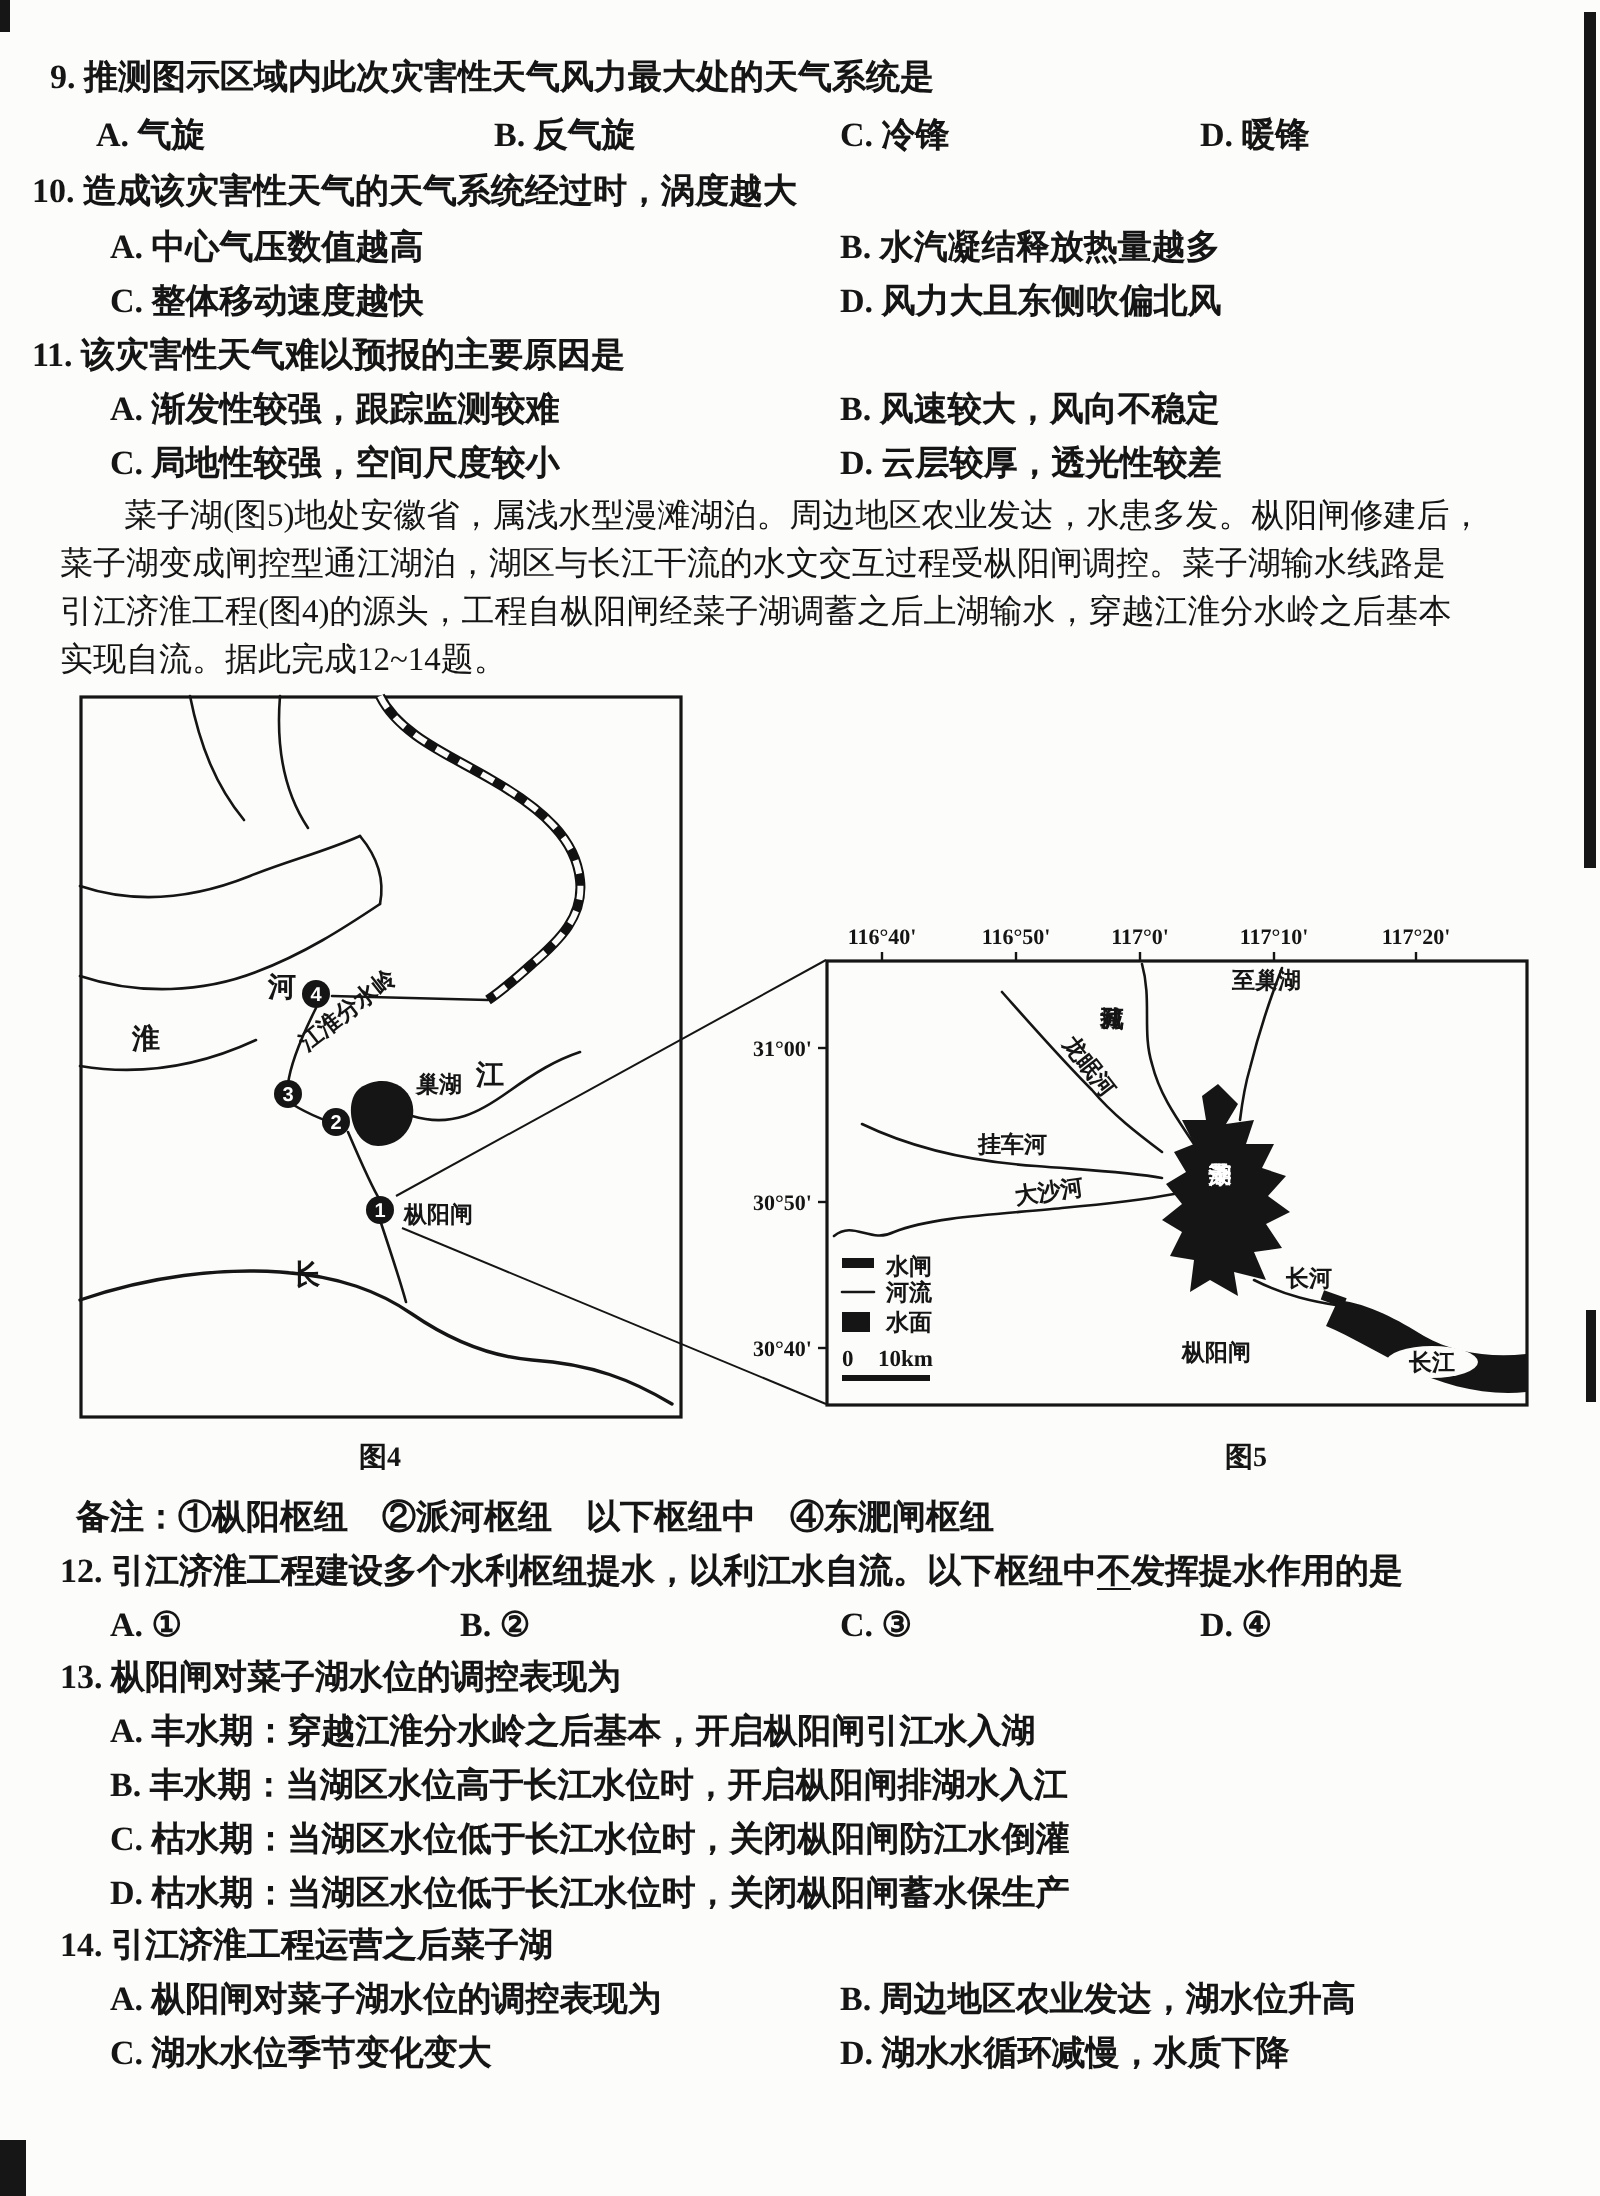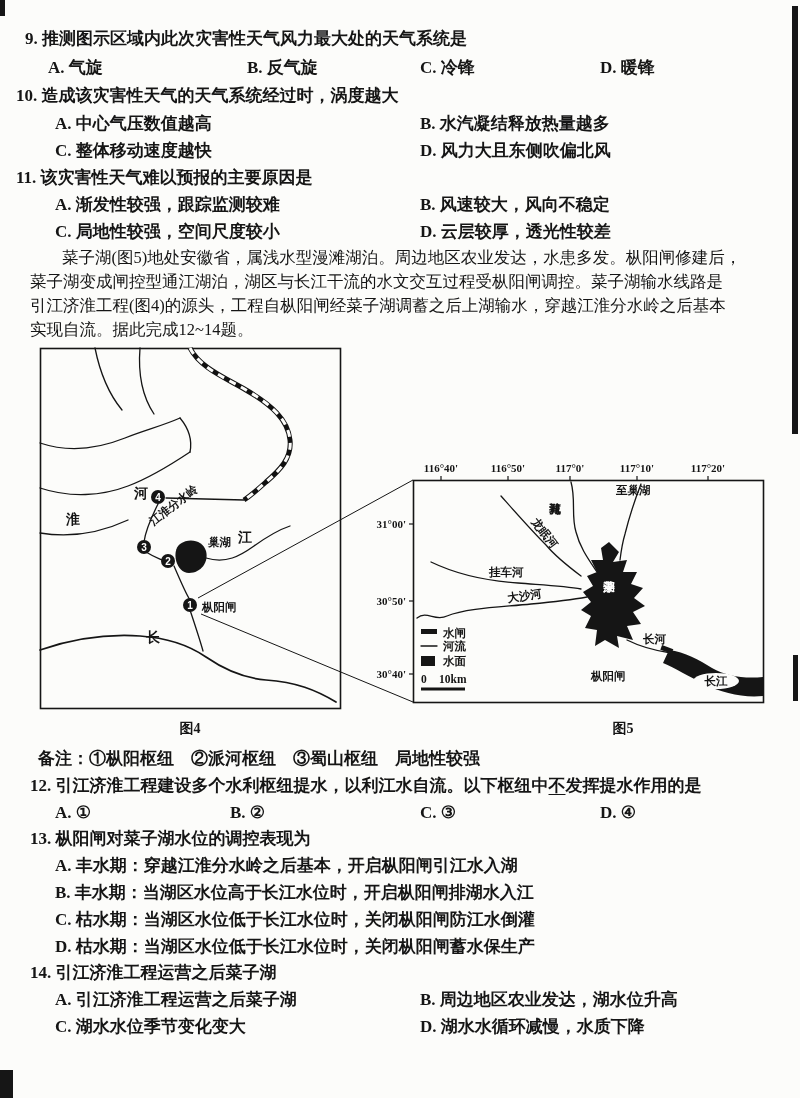--- a/index.html
+++ b/index.html
@@ -172,36 +172,36 @@
         <rect class="lake" x="8" y="176" width="14" height="10"></rect>
         <text class="mlabel" x="30" y="185">水面</text>
         <text class="mlabel" x="8" y="203">0</text>
         <text class="mlabel" x="26" y="203">10km</text>
         <line class="scalebar" x1="8" y1="209" x2="52" y2="209"></line>
       </g>
     </g>
     <text class="caption" x="588" y="395" text-anchor="middle">图5</text>
   </svg>
 
-  <div class="line opt" style="left:38px;top:748px;">备注：①枞阳枢纽　②派河枢纽　③蜀山枢纽　局地性较强</div>
+  <div class="line opt" style="left:38px;top:748px;">备注：①枞阳枢纽　②派河枢纽　以下枢纽中　④东淝闸枢纽</div>
 
   <div class="line stem" style="left:30px;top:775px;"><span>12. 引江济淮工程建设多个水利枢纽提水，以利江水自流。以下枢纽中</span><span class="emph">不</span><span>发挥提水作用的是</span></div>
   <div class="line opt" style="left:55px;top:802px;">A. ①</div>
   <div class="line opt" style="left:230px;top:802px;">B. ②</div>
   <div class="line opt" style="left:420px;top:802px;">C. ③</div>
   <div class="line opt" style="left:600px;top:802px;">D. ④</div>
 
   <div class="line stem" style="left:30px;top:828px;">13. 枞阳闸对菜子湖水位的调控表现为</div>
   <div class="line opt" style="left:55px;top:855px;">A. 丰水期：穿越江淮分水岭之后基本，开启枞阳闸引江水入湖</div>
   <div class="line opt" style="left:55px;top:882px;">B. 丰水期：当湖区水位高于长江水位时，开启枞阳闸排湖水入江</div>
   <div class="line opt" style="left:55px;top:909px;">C. 枯水期：当湖区水位低于长江水位时，关闭枞阳闸防江水倒灌</div>
   <div class="line opt" style="left:55px;top:936px;">D. 枯水期：当湖区水位低于长江水位时，关闭枞阳闸蓄水保生产</div>
 
   <div class="line stem" style="left:30px;top:962px;">14. 引江济淮工程运营之后菜子湖</div>
-  <div class="line opt" style="left:55px;top:989px;">A. 引江济淮工程运营之后菜子湖</div>
+  <div class="line opt" style="left:55px;top:989px;">A. 枞阳闸对菜子湖水位的调控表现为</div>
   <div class="line opt" style="left:420px;top:989px;">B. 周边地区农业发达，湖水位升高</div>
   <div class="line opt" style="left:55px;top:1016px;">C. 湖水水位季节变化变大</div>
   <div class="line opt" style="left:420px;top:1016px;">D. 湖水水循环减慢，水质下降</div>
 
   <div class="footer" style="top:1099px;">地理试题　第3页(共6页)</div>
 
   <div class="artifact" style="left:792px;top:6px;width:6px;height:428px;"></div>
   <div class="artifact" style="left:793px;top:655px;width:5px;height:46px;"></div>
   <div class="artifact" style="left:0px;top:1070px;width:13px;height:28px;"></div>
   <div class="artifact" style="left:0px;top:0px;width:5px;height:16px;"></div>

